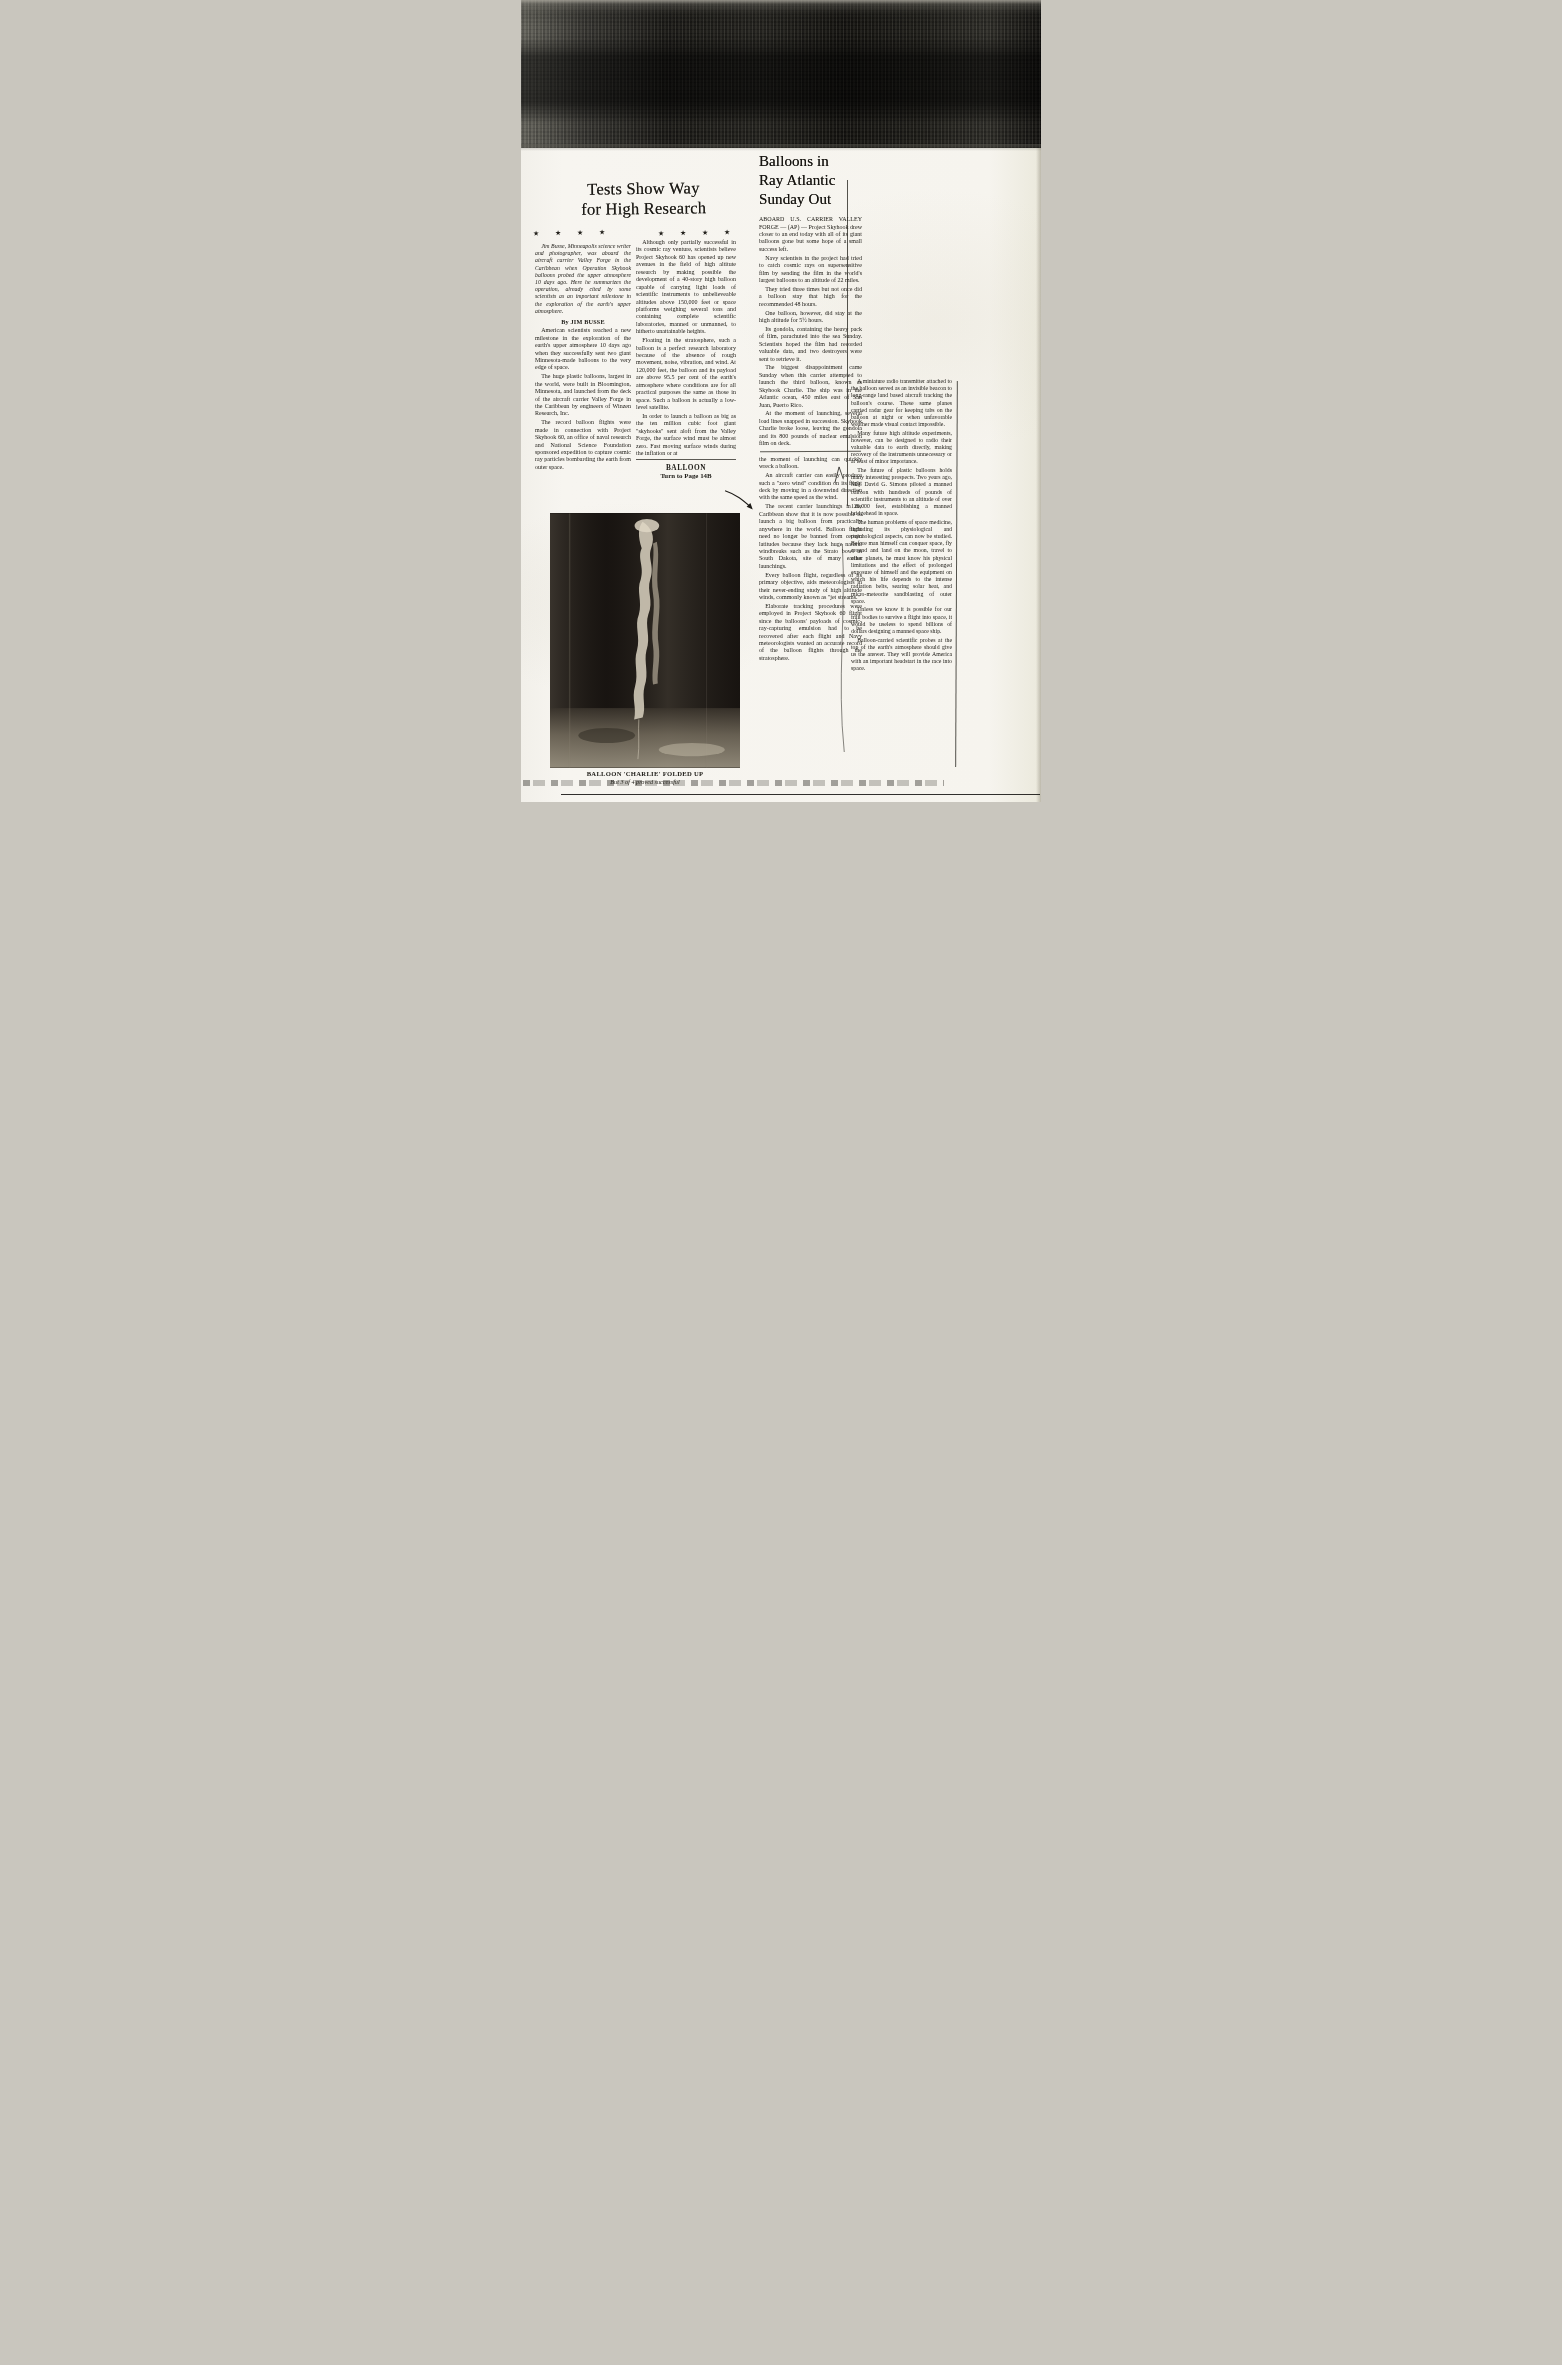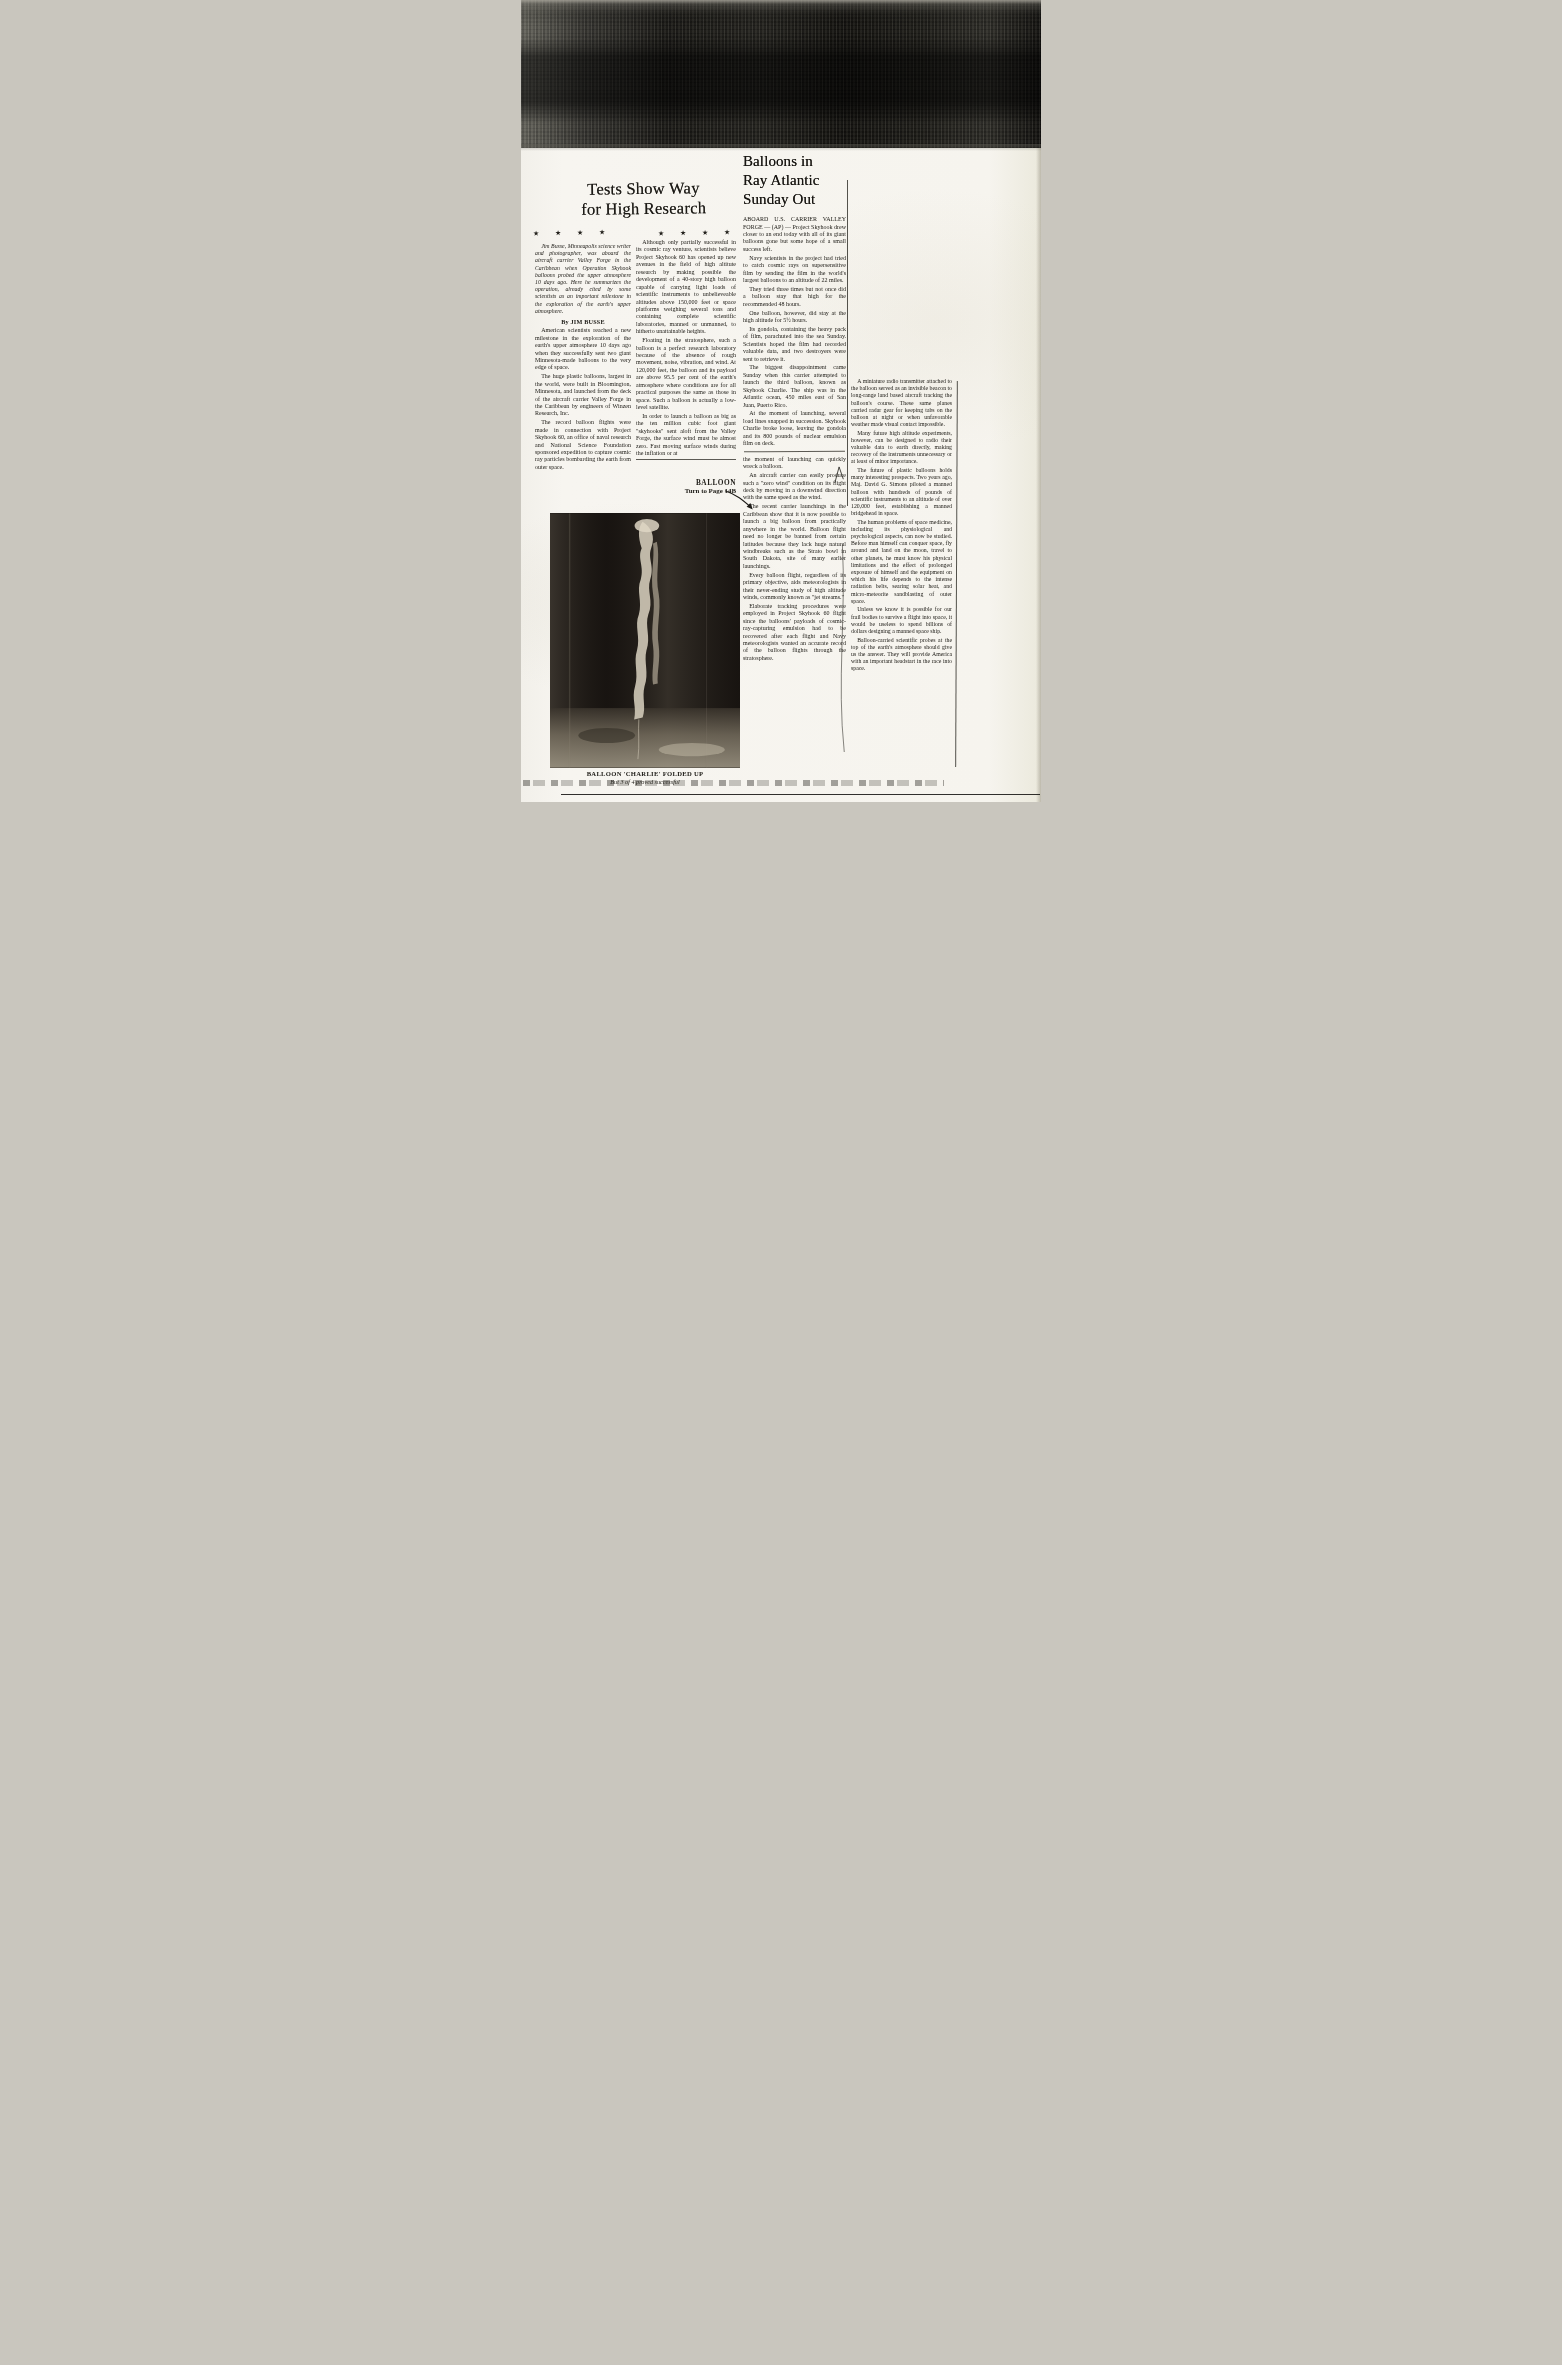--- a/index.html
+++ b/index.html
@@ -44,21 +44,21 @@
   .headline-mid{
     font-size:15px;line-height:1.28;font-weight:400;color:#171511;
     letter-spacing:0.1px;margin:0 0 6.6px 0;text-shadow:0 0 0.3px rgba(20,18,14,.8);
   }
   
   .bodycol{position:absolute;font-size:6px;line-height:1.24;text-align:justify;}
   .bodycol p{margin:0 0 1.4px 0;text-indent:6.2px;}
   .bodycol p.noindent{text-indent:0;}
   .intro{font-style:italic;font-size:5.8px;}
   .byline{text-align:center;font-weight:700;text-indent:0 !important;font-size:6.2px;letter-spacing:0.2px;margin:2.8px 0 1.9px 0 !important;}
-  .jump{border-top:0.5px solid rgba(40,38,32,.75);margin-top:0;padding-top:18px;text-align:right;}
+  .jump{border-top:0.5px solid rgba(40,38,32,.75);margin-top:0;padding-top:3px;text-align:center;}
   .jump .jt{font-weight:700;font-size:7.3px;letter-spacing:0.5px;display:block;}
   .jump .jl{font-weight:700;font-size:6.9px;display:block;margin-top:0.5px;}
   .divider-line{height:0.7px;background:#35322c;opacity:.8;margin:3.3px 0.9px 4.3px 0.9px;transform:rotate(-.4deg);}
   
   .photo-fig{position:absolute;left:29px;top:513px;width:190px;}
   .photo-frame{width:190px;height:255px;display:block;background:#181411;}
   .caption{text-align:center;margin-top:2.4px;}
   .caption .ct{font-weight:700;font-size:6.6px;letter-spacing:0.3px;}
   .caption .cs{font-style:italic;font-size:6.2px;margin-top:0.5px;}
   
@@ -133,21 +133,21 @@
       <rect x="330" y="0" width="2" height="538" fill="#8d8474" opacity=".2"></rect>
       <ellipse cx="120" cy="470" rx="60" ry="16" fill="#2a251e" opacity=".5"></ellipse>
       <ellipse cx="300" cy="500" rx="70" ry="14" fill="#c3bba8" opacity=".5"></ellipse>
     </svg>
     <figcaption class="caption">
       <div class="ct">BALLOON 'CHARLIE' FOLDED UP</div>
       <div class="cs">But 3 of 4 proved successful</div>
     </figcaption>
   </figure>
 
-  <div class="bodycol" style="left:222px;top:152px;width:103px;">
+  <div class="bodycol" style="left:238px;top:152px;width:103px;">
     <h2 class="headline-mid" style="margin-top:0;">
       <span>Balloons in</span><br>
       <span>Ray Atlantic</span><br>
       <span>Sunday Out</span>
     </h2>
     <p class="noindent">ABOARD U.S. CARRIER VALLEY FORGE — (AP) — Project Skyhook drew closer to an end today with all of its giant balloons gone but some hope of a small success left.</p>
     <p>Navy scientists in the project had tried to catch cosmic rays on supersensitive film by sending the film in the world's largest balloons to an altitude of 22 miles.</p>
     <p>They tried three times but not once did a balloon stay that high for the recommended 48 hours.</p>
     <p>One balloon, however, did stay at the high altitude for 5½ hours.</p>
     <p>Its gondola, containing the heavy pack of film, parachuted into the sea Sunday. Scientists hoped the film had recorded valuable data, and two destroyers were sent to retrieve it.</p>

